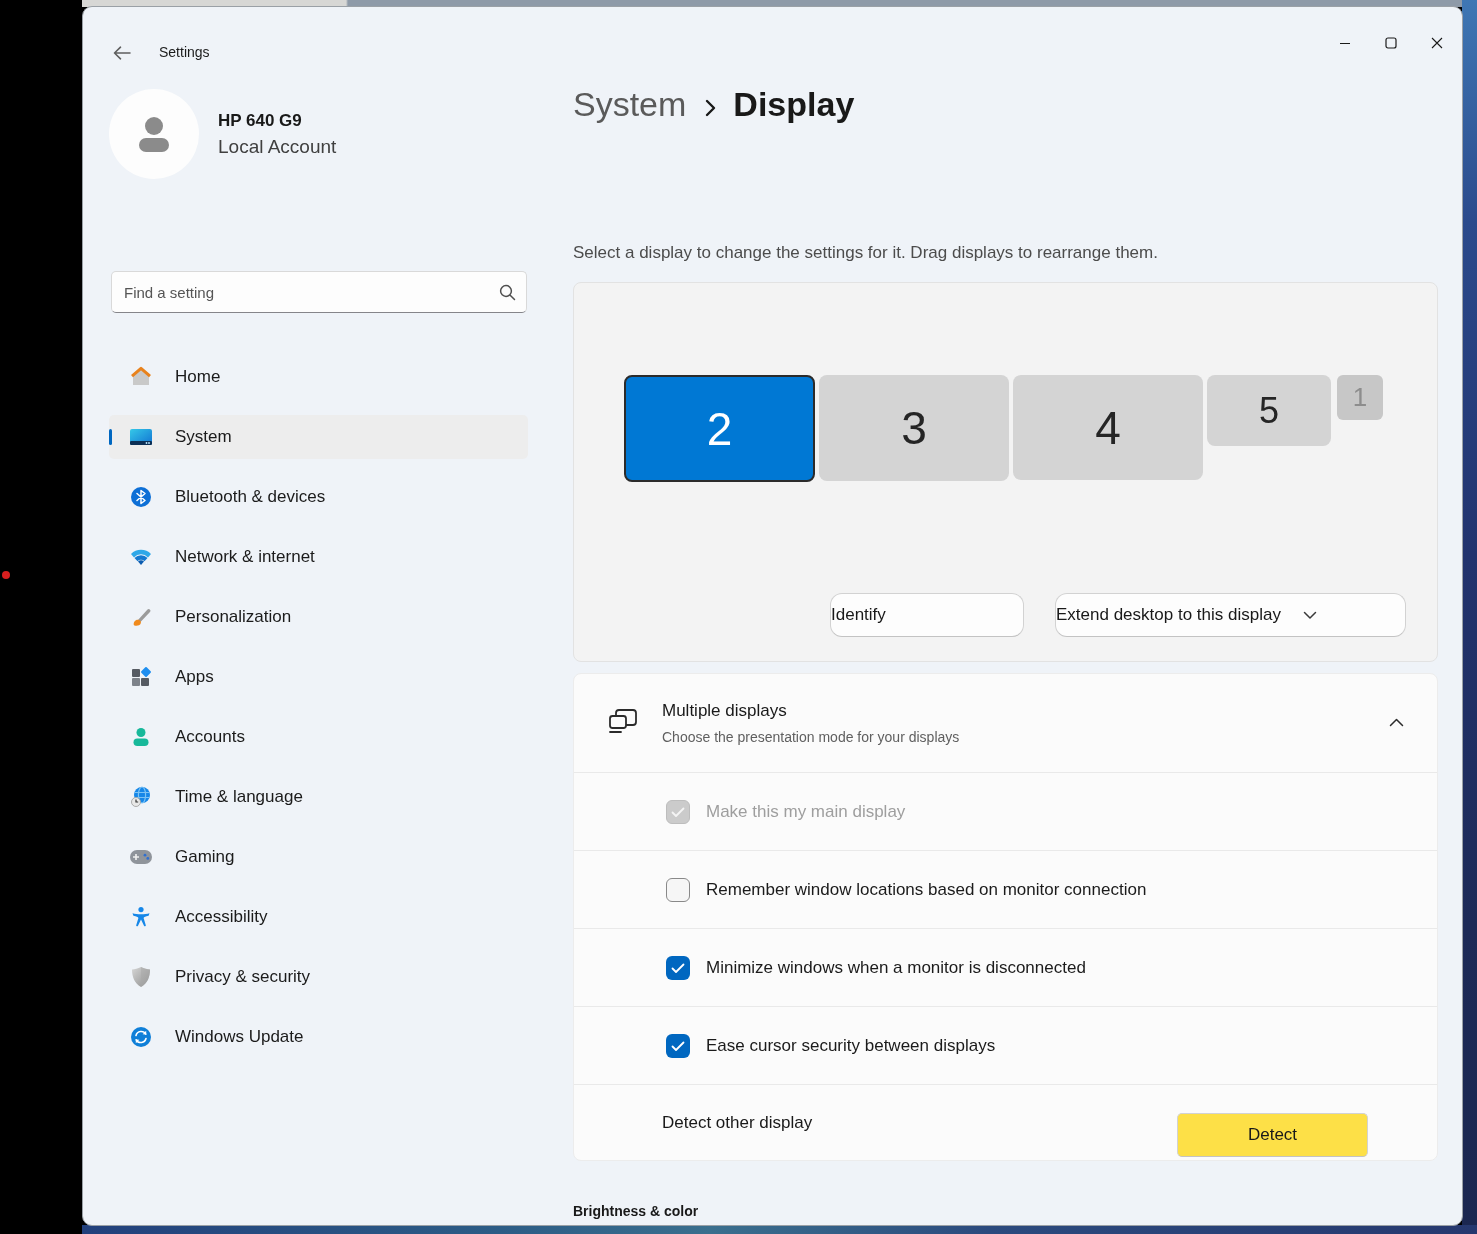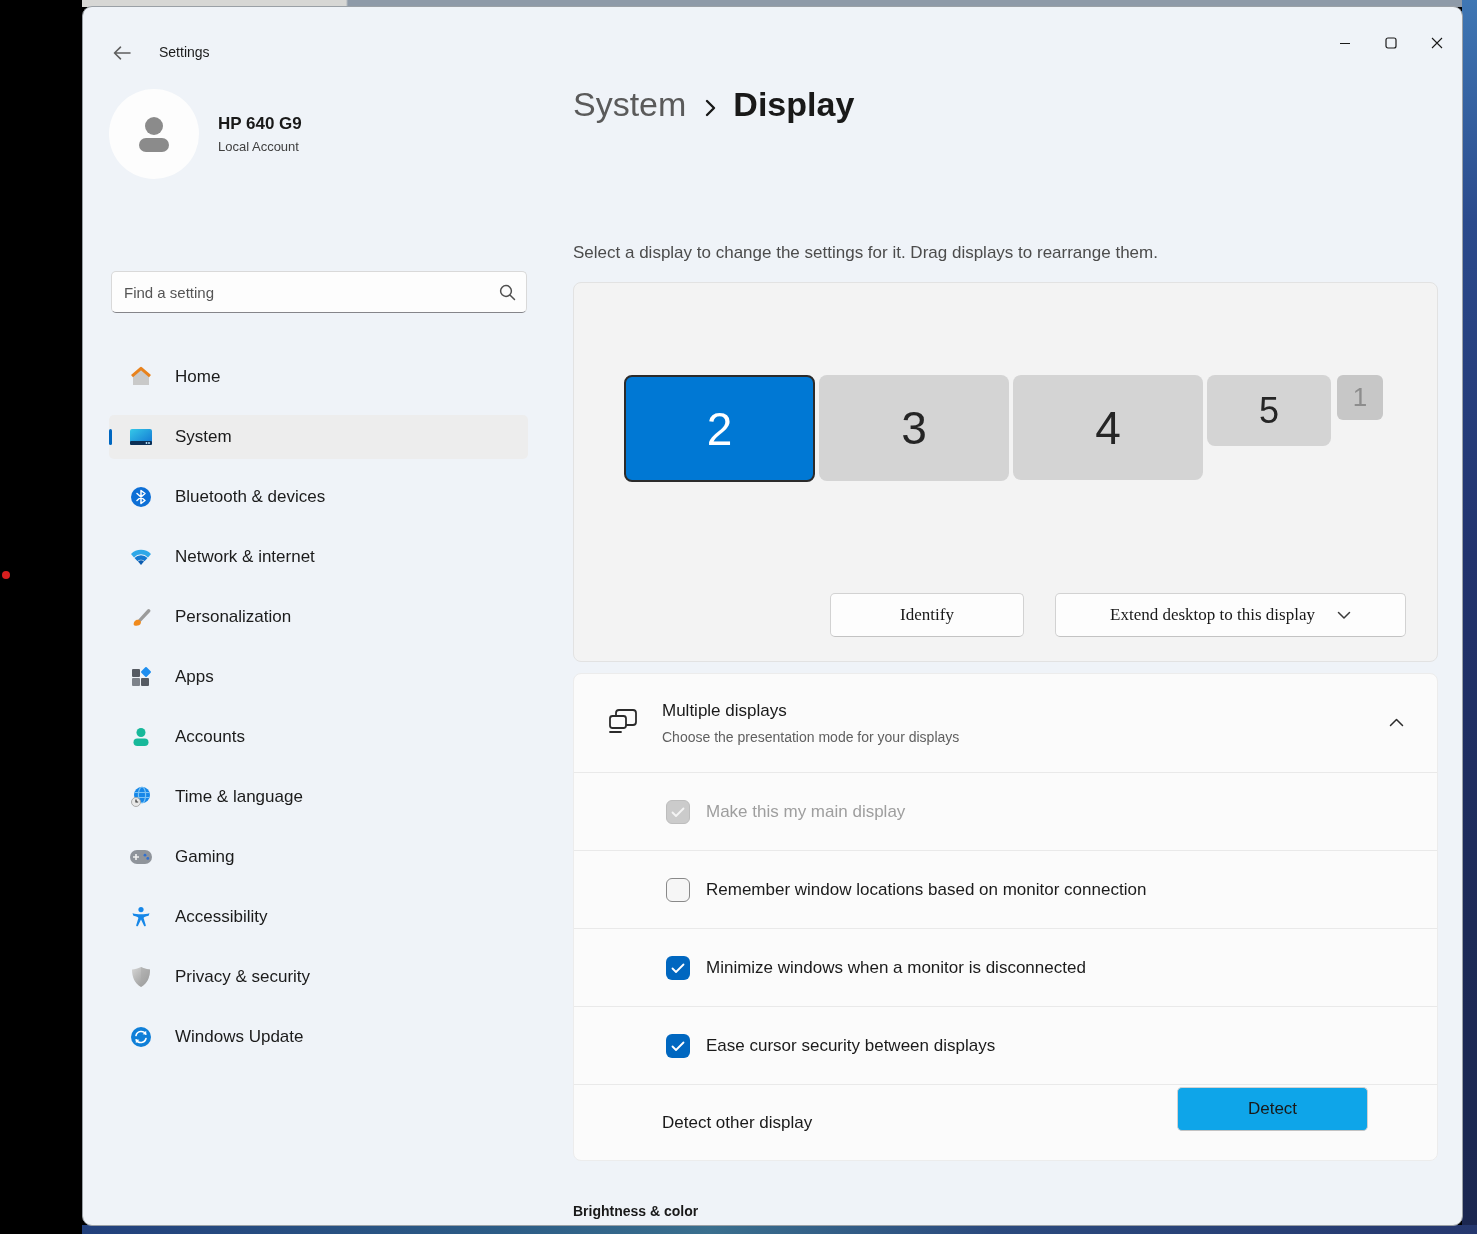--- a/index.html
+++ b/index.html
@@ -35,21 +35,21 @@
   .app-title { position:absolute; left:76px; top:21px; font-size:14px; color:#1b1b1b; }
   .win-controls { position:absolute; right:2px; top:0; height:44px; display:flex; }
   .win-btn { width:46px; height:40px; display:flex; align-items:center; justify-content:center; background:transparent; border:none; cursor:pointer; }
 
   
   .sidebar { position:absolute; left:0; top:58px; width:460px; height:1162px; }
   .account { position:absolute; left:26px; top:24px; display:flex; align-items:center; }
   .avatar { width:90px; height:90px; border-radius:50%; background:#fdfdfd; display:flex; align-items:center; justify-content:center; }
   .account-text { margin-left:19px; }
   .account-name { font-size:17px; font-weight:700; color:#191919; }
-  .account-type { font-size:13px; color:#404040; margin-top:5px; }
+  .account-type { font-size:19px; color:#404040; margin-top:5px; }
   .searchbox { position:absolute; left:28px; top:206px; width:416px; height:42px;
     background:#fdfdfd; border:1px solid #d9d9d9; border-bottom-color:#85858a; border-radius:5px;
     display:flex; align-items:center; padding:0 10px 0 12px; }
   .searchbox input { flex:1; border:none; outline:none; background:transparent;
     font-family:"Liberation Sans",sans-serif; font-size:15px; color:#1a1a1a; }
   .searchbox input::placeholder { color:#555; opacity:1; }
   .nav { position:absolute; left:26px; top:290px; width:419px; display:flex; flex-direction:column; gap:16px; }
   .nav-item { position:relative; height:44px; border-radius:5px; display:flex; align-items:center;
     padding-left:20px; cursor:pointer; }
   .nav-item.selected { background:#ededed; }
@@ -74,22 +74,22 @@
   .monitor { display:flex; align-items:center; justify-content:center; border-radius:8px;
     background:#d4d4d4; color:#252525; font-weight:300; cursor:grab; }
   .monitor .num { font-weight:300; }
   .mon-a { width:191px; height:107px; font-size:46px; }
   .mon-a.selected { background:#0078d4; color:#fff; border:2px solid #2b2b2b; }
   .mon-b { width:190px; height:106px; font-size:46px; }
   .mon-c { width:190px; height:105px; font-size:46px; }
   .mon-d { width:124px; height:71px; font-size:36px; }
   .mon-e { width:46px; height:45px; font-size:26px; border-radius:6px; background:#c7c7c7; color:#8d8d8d; margin-left:2px; }
   .panel-btn { position:absolute; top:310px; height:44px; background:#fdfdfd; border:1px solid #d2d2d2;
-    border-bottom-color:#c3c3c3; border-radius:5px; font-family:Liberation Serif, serif;
-    font-size:17px; color:#191919; display:flex; align-items:center; justify-content:center; cursor:pointer; }
+    border-bottom-color:#c3c3c3; border-radius:12px; font-family:Liberation Sans, sans-serif;
+    font-size:17px; color:#191919; display:flex; align-items:center; cursor:pointer; }
   .identify { left:256px; width:194px; }
   .mode-dropdown { left:481px; width:351px; gap:22px; }
 
   
   .card { position:absolute; left:1px; top:666px; width:865px; border:1px solid #ececec;
     border-radius:8px; background:#fbfbfb; overflow:hidden; }
   .card-header { position:relative; height:98px; }
   .md-icon { position:absolute; left:32px; top:32px; }
   .md-text { position:absolute; left:88px; top:27px; }
   .md-title { font-size:17px; color:#191919; }
@@ -99,21 +99,21 @@
   .opt-row { position:relative; height:78px; border-top:1px solid #e9e9e9; }
   .checkbox { position:absolute; left:92px; top:27px; width:24px; height:24px; border-radius:6px;
     display:flex; align-items:center; justify-content:center; cursor:pointer; }
   .checkbox.checked { background:#0067c0; }
   .checkbox.unchecked { background:#f6f6f6; border:1px solid #898989; }
   .checkbox.disabled-checked { background:#cbcbcb; border:1px solid #bdbdbd; cursor:default; }
   .opt-label { position:absolute; left:132px; top:29px; font-size:17px; color:#1b1b1b; }
   .opt-label.disabled { color:#9e9e9e; }
   .detect-row { position:relative; height:76px; border-top:1px solid #e9e9e9; }
   .detect-label { position:absolute; left:88px; top:28px; font-size:17px; color:#191919; }
-  .detect-btn { position:absolute; right:69px; top:2px; width:191px; height:44px; background:#0ea5e9;
+  .detect-btn { position:absolute; right:69px; top:28px; width:191px; height:44px; background:#fde047;
     border:1px solid #d2d2d2; border-bottom-color:#c3c3c3; border-radius:5px;
     font-family:"Liberation Sans",sans-serif; font-size:17px; color:#191919; cursor:pointer; }
   .section-header { position:absolute; left:1px; top:1196px; font-size:14px; font-weight:700; color:#191919; }
 </style>
 </head>
 <body>
 
 <div class="desktop-left">
   <div class="red-dot"></div>
 </div>

